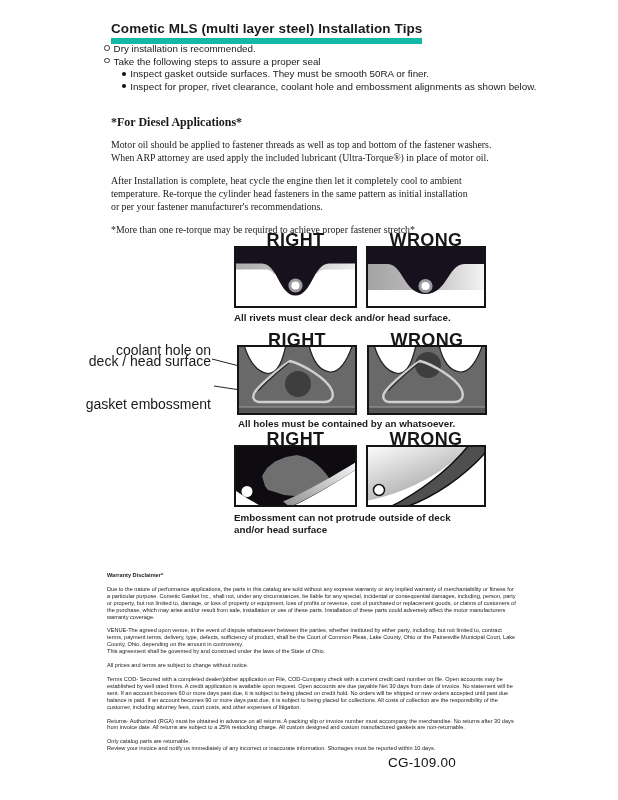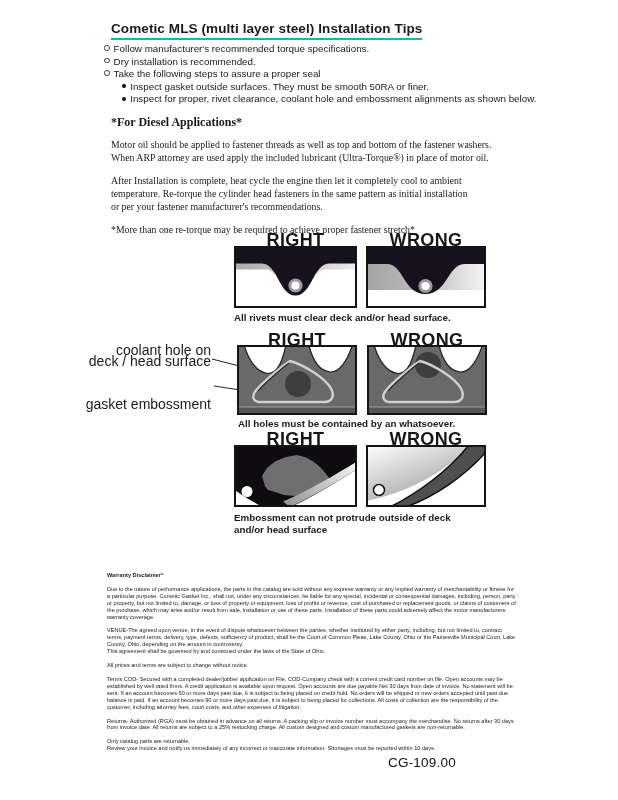--- a/index.html
+++ b/index.html
@@ -1,20 +1,20 @@
 <!DOCTYPE html>
 <html><head>
 <meta charset="utf-8">
 <style>
   html,body{margin:0;padding:0;background:#ffffff;}
   #page{position:relative;width:618px;height:800px;background:#ffffff;overflow:hidden;
         font-family:"Liberation Sans", sans-serif;color:#1a1a1a;}
 
   .title{position:absolute;left:111px;top:21px;font-size:13.5px;font-weight:bold;
-         border-bottom:2px solid #14b8a6;padding-bottom:2px;letter-spacing:.1px;}
+         border-bottom:6px solid #14b8a6;padding-bottom:2px;letter-spacing:.1px;}
 
   .bullets{position:absolute;left:104px;top:43px;width:500px;font-size:9.8px;line-height:12.6px;}
   .bullet-row{white-space:nowrap;}
   .b-mark{display:inline-block;width:3.6px;height:3.6px;border:1px solid #3a3a3a;border-radius:50%;
           margin-right:4px;vertical-align:1.5px;}
   .sub{margin-left:18px;}
   .s-mark{display:inline-block;width:4.2px;height:4.2px;background:#111;border-radius:50%;
           margin-right:4px;vertical-align:1.5px;}
 
   .diesel{position:absolute;left:111px;top:115px;width:480px;font-family:Liberation Serif, serif;}
@@ -36,21 +36,20 @@
   .footer-code{position:absolute;left:388px;top:755px;font-size:13.5px;letter-spacing:.2px;color:#111;}
 </style>
 </head>
 <body>
 
 <div id="page">
 
   <div class="title">Cometic MLS (multi layer steel) Installation Tips</div>
 
   <div class="bullets">
-    <div class="bullet-row"><span class="b-mark"></span><span>Follow manufacturer's recommended torque specifications.</span></div>
     <div class="bullet-row"><span class="b-mark"></span><span>Dry installation is recommended.</span></div>
     <div class="bullet-row"><span class="b-mark"></span><span>Take the following steps to assure a proper seal</span></div>
     <div class="bullet-row sub"><span class="s-mark"></span><span>Inspect gasket outside surfaces.  They must be smooth 50RA or finer.</span></div>
     <div class="bullet-row sub"><span class="s-mark"></span><span>Inspect for proper, rivet clearance, coolant hole and embossment alignments as shown below.</span></div>
   </div>
 
   <div class="diesel">
     <h2>*For Diesel Applications*</h2>
     <p>Motor oil should be applied to fastener threads as well as top and bottom of the fastener washers.
 When ARP attorney are used apply the included lubricant (Ultra-Torque®) in place of motor oil.</p>

